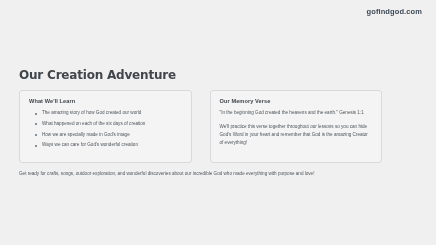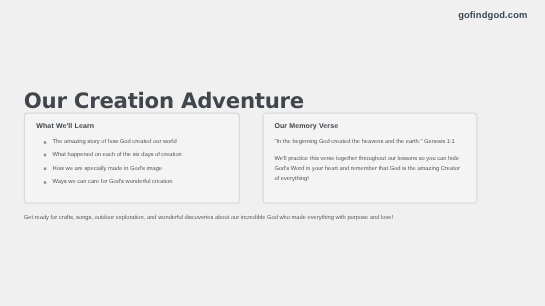--- a/index.html
+++ b/index.html
@@ -38,21 +38,21 @@
     font-weight: bold;
     color: #3d4a57;
     letter-spacing: 0.1px;
   }
 
   
   .page-title {
     position: absolute;
     top: 60px;
     left: 19px;
-    font-size: 17px;
+    font-size: 12px;
     font-weight: bold;
     color: #40464c;
     letter-spacing: -0.2px;
     font-family: "DejaVu Sans", sans-serif;
   }
 
   
   .cards {
     position: absolute;
     top: 90px;

